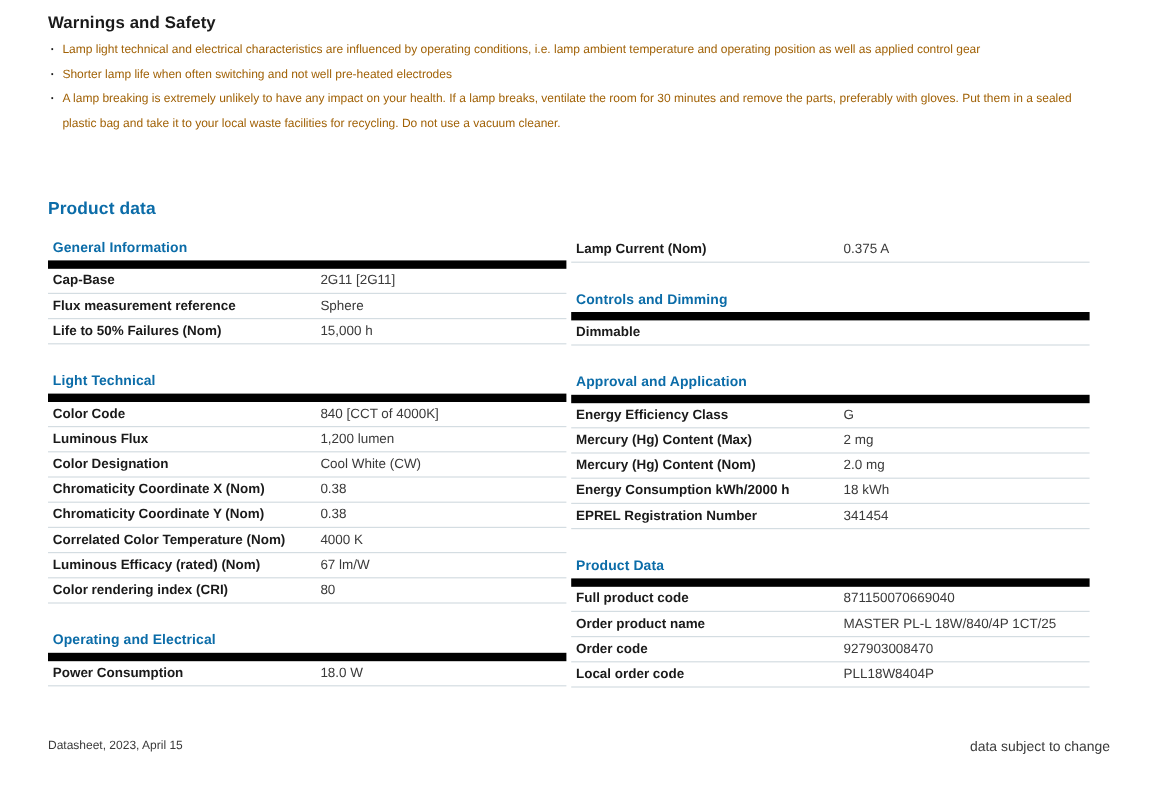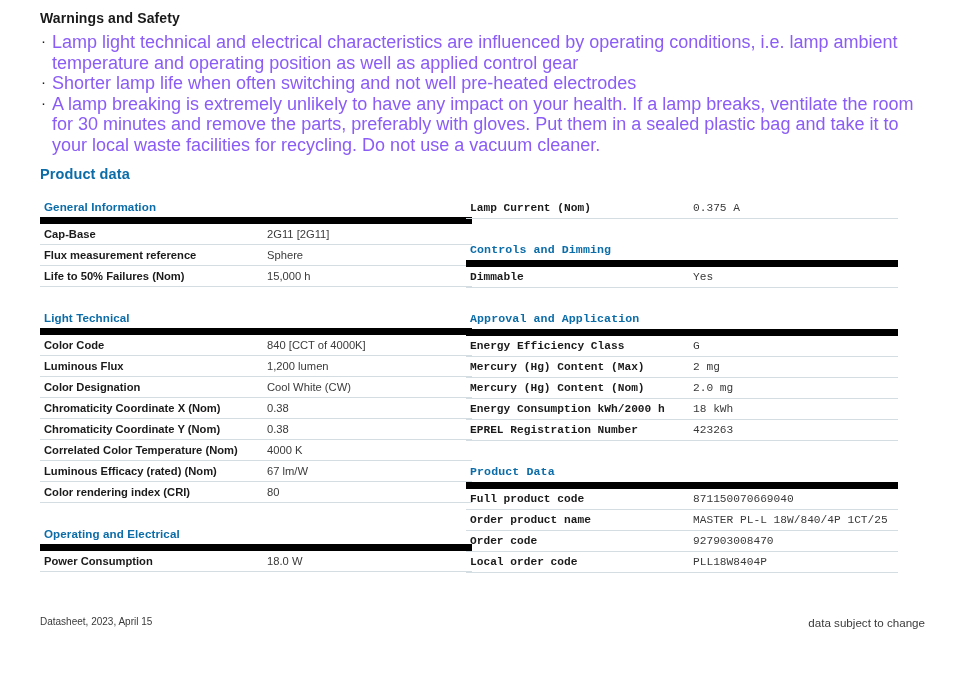--- a/index.html
+++ b/index.html
@@ -38,23 +38,23 @@
     letter-spacing: 0.1px;
   }
   .bullet-list {
     list-style: none;
     margin: 0;
     padding: 0;
   }
   .bullet-list li {
     position: relative;
     padding-left: 12px;
-    font-size: 18px;
+    font-size: 10px;
     line-height: 20.5px;
-    color: #8b5cf6;
+    color: #a16207;
     margin-bottom: 0px;
   }
   .bullet-list li:before {
     content: "\00B7";
     position: absolute;
     left: 1px;
     top: -1px;
     font-size: 15px;
     line-height: 20.5px;
     color: #1a1a1a;
@@ -71,21 +71,21 @@
     letter-spacing: 0.1px;
   }
 
   
   .col {
     position: absolute;
     top: 198px;
     width: 432px;
   }
   .col-left { left: 40px; }
-  .col-right { left: 466px; font-family: Liberation Mono, monospace; }
+  .col-right { left: 476px; }
 
   .block { margin-bottom: 22px; }
 
   .block-title {
     font-size: 11.6px;
     font-weight: bold;
     color: #0b6ca8;
     padding: 2px 2px 4px 4px;
     border-bottom: 7px solid #000000;
     letter-spacing: 0.1px;
@@ -215,21 +215,20 @@
       <div class="row">
         <div class="k">Lamp Current (Nom)</div>
         <div class="v">0.375 A</div>
       </div>
     </div>
 
     <div class="block">
       <div class="block-title">Controls and Dimming</div>
       <div class="row">
         <div class="k">Dimmable</div>
-        <div class="v">Yes</div>
       </div>
     </div>
 
     <div class="block">
       <div class="block-title">Approval and Application</div>
       <div class="row">
         <div class="k">Energy Efficiency Class</div>
         <div class="v">G</div>
       </div>
       <div class="row">
@@ -239,21 +238,21 @@
       <div class="row">
         <div class="k">Mercury (Hg) Content (Nom)</div>
         <div class="v">2.0 mg</div>
       </div>
       <div class="row">
         <div class="k">Energy Consumption kWh/2000 h</div>
         <div class="v">18 kWh</div>
       </div>
       <div class="row">
         <div class="k">EPREL Registration Number</div>
-        <div class="v">423263</div>
+        <div class="v">341454</div>
       </div>
     </div>
 
     <div class="block">
       <div class="block-title">Product Data</div>
       <div class="row">
         <div class="k">Full product code</div>
         <div class="v">871150070669040</div>
       </div>
       <div class="row">

